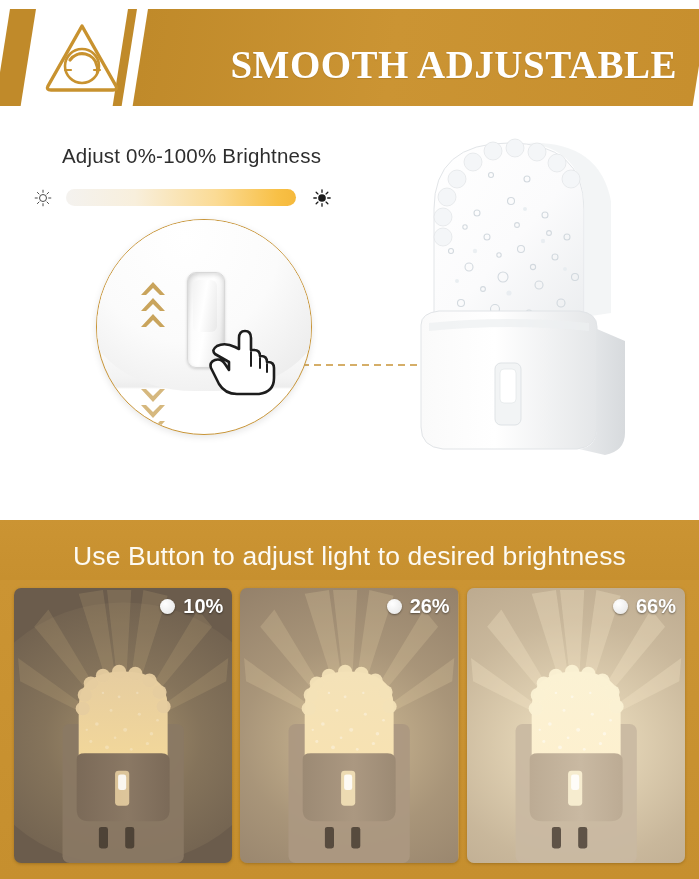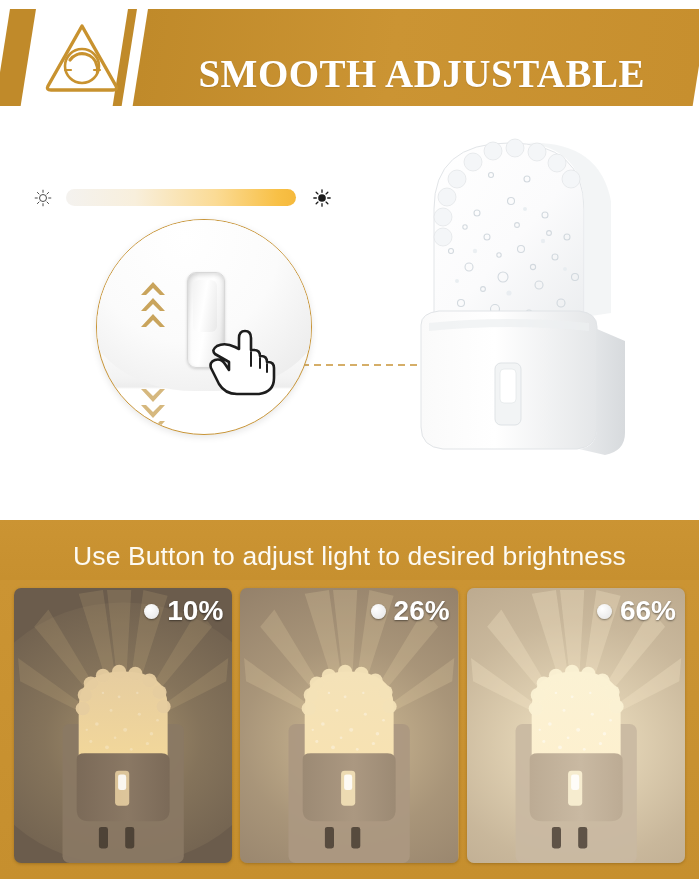--- a/index.html
+++ b/index.html
@@ -26,23 +26,23 @@
     background:#c08a2a; transform:skewX(-9deg); transform-origin:top left;
   }
   .hdr-bar-left {
     position:absolute; top:9px; left:10px; width:26px; height:97px;
     background:#c08a2a; transform:skewX(-9deg); transform-origin:top left;
   }
   .hdr-icon {
     position:absolute; left:42px; top:18px; width:80px; height:80px;
   }
   .hdr-title {
-    position:absolute; left:0; top:16px; width:699px; height:115px;
+    position:absolute; left:0; top:7px; width:699px; height:115px;
     display:flex; align-items:center; justify-content:flex-end;
-    padding-right:54px;
+    padding-right:22px;
     font-family:"Liberation Serif", serif;
     font-weight:bold; font-size:39px; letter-spacing:0.5px;
     color:#ffffff; text-shadow:0 1px 1px rgba(120,80,10,.25);
   }
 
   
   .mid { position:absolute; left:0; top:115px; width:699px; height:390px; background:#fff; }
 
   .adjust-label {
     position:absolute; left:62px; top:29px;
@@ -118,21 +118,21 @@
     display:flex; gap:8px; padding:8px 14px 16px 14px;
   }
   .panel {
     position:relative; flex:1; border-radius:7px; overflow:hidden;
     box-shadow:0 1px 3px rgba(90,60,8,.35);
   }
   .panel-scene { position:absolute; inset:0; }
   .pct-badge {
     position:absolute; right:9px; top:7px;
     display:flex; align-items:center; gap:8px;
-    color:#ffffff; font-size:28px; font-weight:bold;
+    color:#ffffff; font-size:20px; font-weight:bold;
     text-shadow:0 1px 2px rgba(0,0,0,.45);
     z-index:4;
   }
   .pct-dot {
     width:15px; height:15px; border-radius:50%;
     background:radial-gradient(circle at 35% 32%, #ffffff, #ececec 70%, #d7d7d7);
     box-shadow:0 1px 2px rgba(0,0,0,.4);
   }
 </style>
 </head>
@@ -150,20 +150,21 @@
     <line x1="23" y1="52" x2="29" y2="52" stroke="#c8922f" stroke-width="2.2" stroke-linecap="round"></line>
     <line x1="52" y1="52" x2="58" y2="52" stroke="#c8922f" stroke-width="2.2" stroke-linecap="round"></line>
     <line x1="55" y1="49" x2="55" y2="55" stroke="#c8922f" stroke-width="2.2" stroke-linecap="round"></line>
   </svg>
 
   <div class="hdr-title">SMOOTH ADJUSTABLE</div>
 </div>
 
 <div class="mid">
 
+  <div class="adjust-label">Adjust 0%-100% Brightness</div>
 
   <div class="slider-wrap">
     <svg class="sun left" viewBox="0 0 24 24">
       <circle cx="12" cy="12" r="4.2" fill="none" stroke="#3a3a3a" stroke-width="1.1"></circle>
       <g stroke="#3a3a3a" stroke-width="1.1" stroke-linecap="round">
         <line x1="12" y1="2.6" x2="12" y2="5.2"></line>
           <line x1="12" y1="18.8" x2="12" y2="21.4"></line>
         <line x1="2.6" y1="12" x2="5.2" y2="12"></line>
           <line x1="18.8" y1="12" x2="21.4" y2="12"></line>
         <line x1="5.3" y1="5.3" x2="7.2" y2="7.2"></line>

